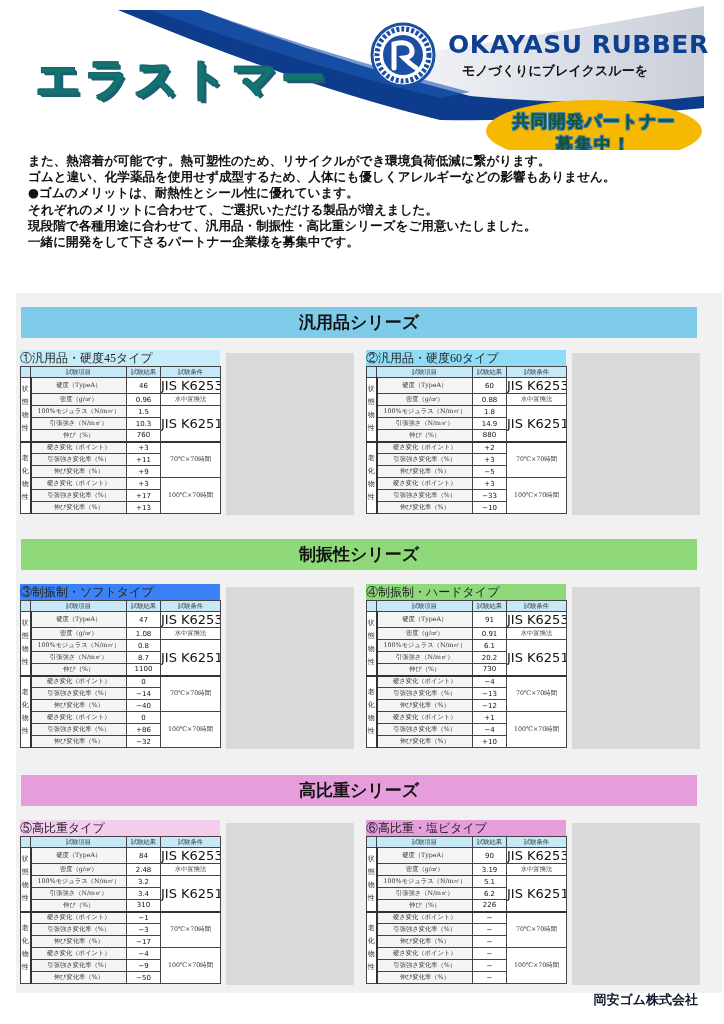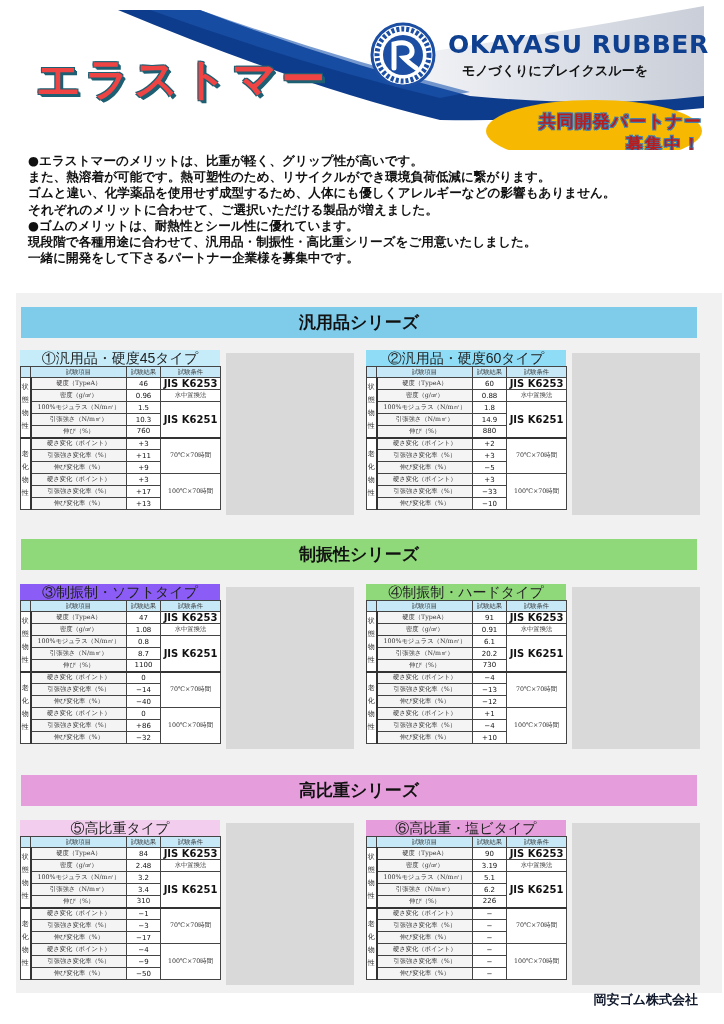--- a/index.html
+++ b/index.html
@@ -4,41 +4,41 @@
 <style>
   * { box-sizing: border-box; margin: 0; padding: 0; }
   html, body { width: 724px; height: 1024px; background: #ffffff; overflow: hidden; }
   body { position: relative; font-family: "DejaVu Sans", sans-serif; color: #111; }
 
   
   .header { position: absolute; left: 0; top: 0; width: 724px; height: 150px; overflow: hidden; }
   .swoosh { position: absolute; left: 0; top: 0; }
   .title-line1 {
     position: absolute; left: 36px; top: 50px; font-size: 44px; font-weight: bold;
-    color: #ef4444; letter-spacing: 4px;
+    color: #0f766e; letter-spacing: 4px;
     text-shadow: 2px 2px 0 #1d5f73, -1px -1px 0 #1d5f73, 1px -1px 0 #1d5f73, -1px 1px 0 #1d5f73, 3px 3px 0 #1d5f73;
     font-family: "DejaVu Sans", sans-serif;
   }
   .title-line2 {
     position: absolute; left: 276px; top: 86px; font-size: 42px; font-weight: bold;
     color: #ffffff; letter-spacing: 2px;
     text-shadow: 2px 2px 0 #1d5f73, -1px -1px 0 #1d5f73, 1px -1px 0 #1d5f73, -1px 1px 0 #1d5f73, 3px 3px 0 #1d5f73;
   }
   .logo { position: absolute; left: 370px; top: 22px; width: 66px; height: 66px; }
   .brand-name {
     position: absolute; left: 448px; top: 30px; font-size: 25px; font-weight: bold;
     color: #0f3f8f; letter-spacing: 0.5px; font-family: "DejaVu Sans", sans-serif;
   }
   .brand-tagline {
     position: absolute; left: 462px; top: 62px; font-size: 13px; font-weight: bold; color: #111;
   }
   .partner-badge {
     position: absolute; left: 486px; top: 100px; width: 216px; height: 62px;
-    background: #f6b800; border-radius: 50%; text-align: right;
-    color: #b91c1c; font-weight: bold;
+    background: #f6b800; border-radius: 50%; text-align: center;
+    color: #14532d; font-weight: bold;
   }
   .partner-badge .l1 {
     display: block; font-size: 17px; margin-top: 10px; letter-spacing: 1px;
     text-shadow: 1px 1px 0 #3a7fb3, -1px -1px 0 #3a7fb3, 1px -1px 0 #3a7fb3, -1px 1px 0 #3a7fb3;
   }
   .partner-badge .l2 {
     display: block; font-size: 17px; letter-spacing: 2px;
     text-shadow: 1px 1px 0 #3a7fb3, -1px -1px 0 #3a7fb3, 1px -1px 0 #3a7fb3, -1px 1px 0 #3a7fb3;
   }
 
@@ -51,36 +51,36 @@
   .series-bar {
     position: absolute; left: 5px; width: 676px; height: 31px; text-align: center;
     font-size: 17px; font-weight: bold; line-height: 31px; color: #111;
   }
   .bar-blue { background: #7ecbea; }
   .bar-green { background: #8fd97a; }
   .bar-pink { background: #e59edb; }
 
   .card { position: absolute; width: 200px; }
   .card-title {
-    height: 16px; text-align: center; font-family: Liberation Sans, sans-serif; font-size: 14px;
+    height: 16px; text-align: left; font-family: Liberation Serif, serif; font-size: 12px;
     line-height: 16px; color: #222;
   }
   .placeholder { position: absolute; width: 128px; height: 162px; background: #d9d9d9; }
 
   table.spec {
     border-collapse: collapse; width: 200px; font-family: "DejaVu Serif", serif;
     font-size: 6.3px; color: #333; background: #fff; table-layout: fixed;
   }
   table.spec td, table.spec th {
     border: 1px solid #444; height: 12px; padding: 0; text-align: center; white-space: nowrap; overflow: hidden;
   }
   table.spec th { background: #c6e8f7; font-weight: normal; height: 11px; }
   table.spec td.val { font-family: "DejaVu Sans", sans-serif; font-size: 7px; color: #111; }
   table.spec td.cond { font-size: 6.3px; }
-  table.spec td.cond-jis { font-family: "DejaVu Sans", sans-serif; font-size: 10px; color: #111; font-weight: bold; }
+  table.spec td.cond-jis { font-family: "DejaVu Sans", sans-serif; font-size: 13px; color: #111; }
   table.spec td.grp { font-size: 7px; line-height: 13px; white-space: normal; border-right: 2px solid #333; }
   table.spec td.item { background: #f4f4f4; }
   table.spec tr.sep td { border-top: 2px solid #333; }
   table.spec col.c0 { width: 10px; }
   table.spec col.c1 { width: 96px; }
   table.spec col.c2 { width: 34px; }
   table.spec col.c3 { width: 60px; }
 
   .footer {
     position: absolute; right: 26px; top: 991px; font-size: 13px; font-weight: bold; color: #0f172a;
@@ -114,25 +114,24 @@
   <div class="brand-name">OKAYASU RUBBER</div>
   <div class="brand-tagline">モノづくりにブレイクスルーを</div>
 
   <div class="partner-badge">
     <span class="l1">共同開発パートナー</span>
     <span class="l2">募集中！</span>
   </div>
 </div>
 
 <div class="intro">
-  <p>●エラストマーのメリットは、比重が軽く、グリップ性が高いです。</p>
   <p>また、熱溶着が可能です。熱可塑性のため、リサイクルができ環境負荷低減に繋がります。</p>
   <p>ゴムと違い、化学薬品を使用せず成型するため、人体にも優しくアレルギーなどの影響もありません。</p>
+  <p>●ゴムのメリットは、耐熱性とシール性に優れています。</p>
   <p>それぞれのメリットに合わせて、ご選択いただける製品が増えました。</p>
-  <p>●ゴムのメリットは、耐熱性とシール性に優れています。</p>
   <p>現段階で各種用途に合わせて、汎用品・制振性・高比重シリーズをご用意いたしました。</p>
   <p>一緒に開発をして下さるパートナー企業様を募集中です。</p>
 </div>
 
 <div class="panel">
 
   <div class="series-bar bar-blue" style="top:14px">汎用品シリーズ</div>
   <div class="series-bar bar-green" style="top:246px">制振性シリーズ</div>
   <div class="series-bar bar-pink" style="top:482px">高比重シリーズ</div>
 
@@ -271,21 +270,21 @@
               <td class="val">−33</td>
             </tr>
             <tr>
               <td class="item">伸び変化率（%）</td>
               <td class="val">−10</td>
             </tr>
           </tbody>
         </table>
       </div>
       <div class="card" style="left:4px; top:291px">
-        <div class="card-title" style="background:#8b5cf6">③制振制・ソフトタイプ</div>
+        <div class="card-title" style="background:#3b82f6">③制振制・ソフトタイプ</div>
         <table class="spec">
           <colgroup>
             <col class="c0">
             <col class="c1">
             <col class="c2">
             <col class="c3">
           </colgroup>
           <tbody>
             <tr>
               <th></th>

